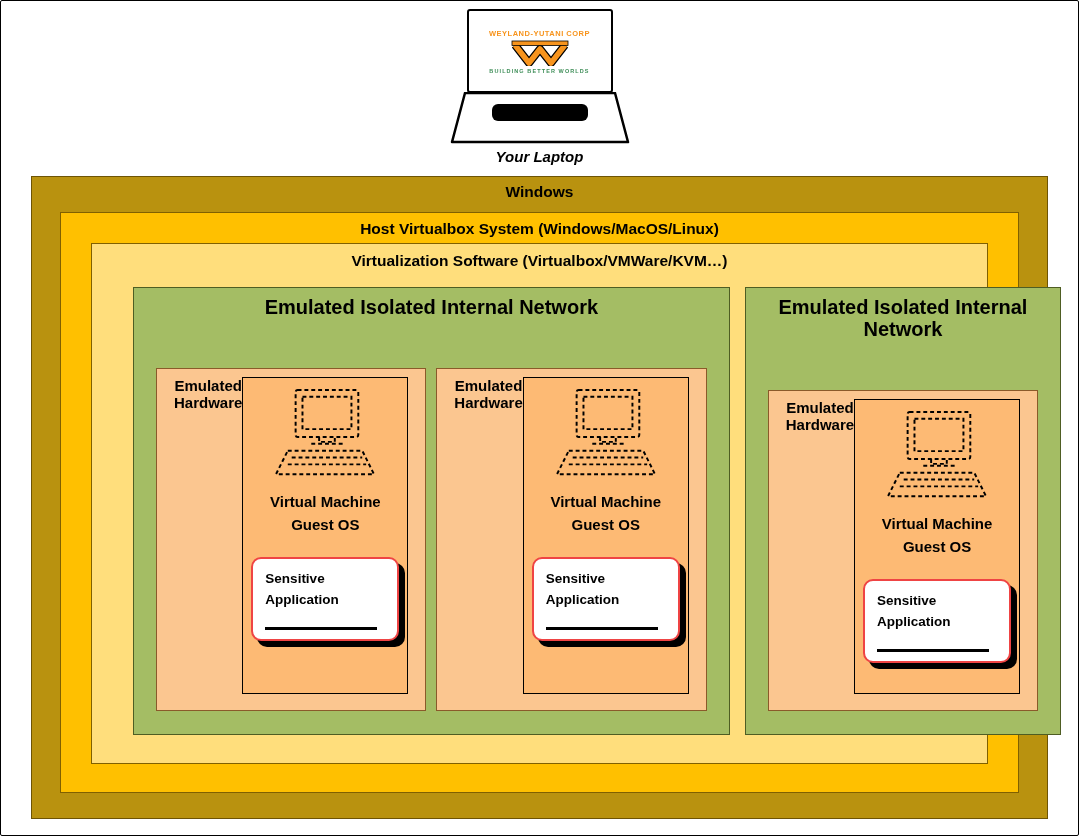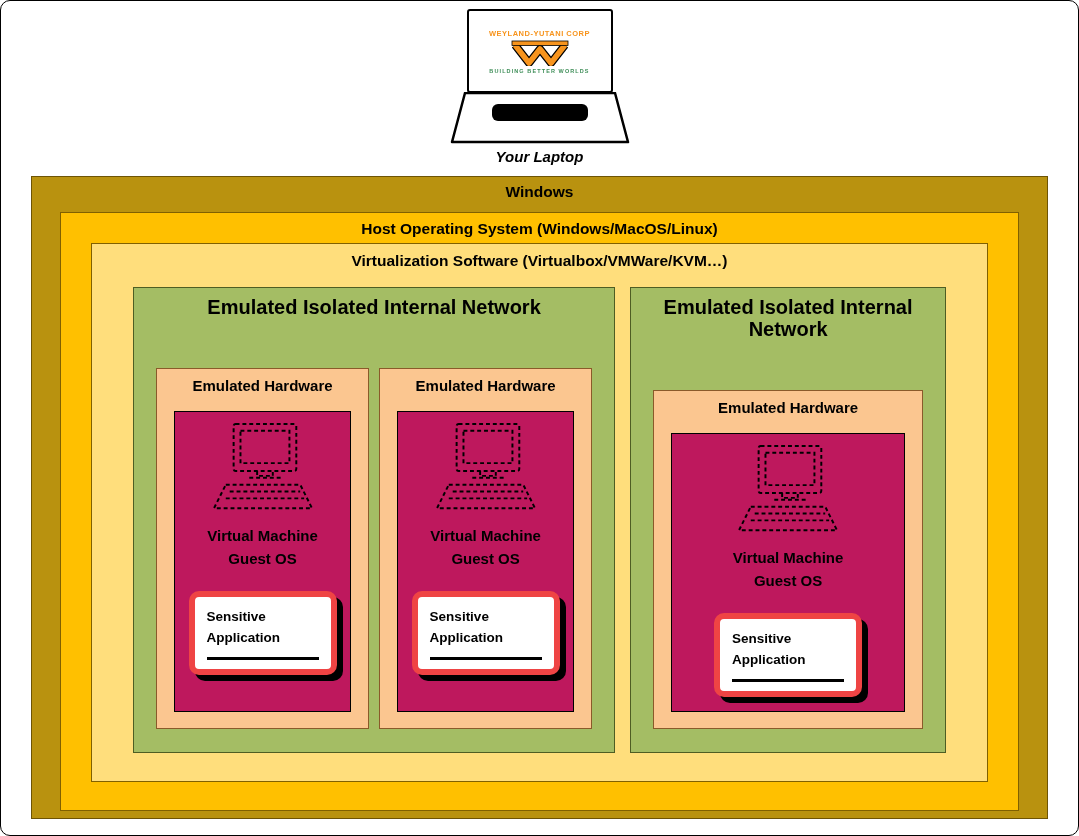--- a/index.html
+++ b/index.html
@@ -1,18 +1,18 @@
 <!DOCTYPE html>
 <html><head>
 <meta charset="utf-8">
 <style>
   html,body{margin:0;padding:0;background:#fff;}
   .page{
     position:relative;width:1079px;height:836px;box-sizing:border-box;
-    border:1.5px solid #000;border-radius:10px;background:#fff;overflow:hidden;
+    border:1.5px solid #000;border-radius:2px;background:#fff;overflow:hidden;
     font-family:"Liberation Sans", sans-serif;color:#000;
   }
 
   
   .laptop-area{position:absolute;top:8px;left:0;right:0;display:flex;flex-direction:column;align-items:center;}
   .laptop-screen{
     width:146px;height:84px;box-sizing:border-box;border:2.5px solid #000;border-radius:3px;
     background:#fff;display:flex;flex-direction:column;align-items:center;justify-content:center;gap:2px;
   }
   .logo-company{font-size:7.5px;font-weight:bold;color:#F7941D;letter-spacing:.5px;white-space:nowrap;}
@@ -47,34 +47,34 @@
     box-sizing:border-box;background:#A4BD64;border:1px solid #4e5d23;
     padding:8px 22px 23px;display:flex;flex-direction:column;
   }
   .network-left{flex:514;}
   .network-right{flex:318;}
   .network > .layer-title{margin-bottom:50px;font-size:20px;}
 
   .machines{flex:1;display:flex;gap:10px;}
   .machine{
     flex:1;box-sizing:border-box;background:#FBC690;border:1px solid #8a5a2a;
-    padding:8px 17px 16px;display:flex;flex-direction:column;gap:8px;
+    padding:8px 17px 16px;display:flex;flex-direction:row;
   }
   .machine-title{text-align:center;font-weight:bold;font-size:15px;margin-bottom:9px;}
 
   .vm-box{
-    flex:1;box-sizing:border-box;background:#be185d;border:1.5px solid #000;
+    flex:1;box-sizing:border-box;background:#fdba74;border:1.5px solid #000;
     display:flex;flex-direction:column;align-items:center;padding:8px 8px 14px;
   }
   .pc-icon{margin:2px 0 8px;line-height:0;}
   .vm-label{font-weight:bold;font-size:15px;text-align:center;line-height:1.55;width:140px;margin-bottom:20px;}
 
   .app-box{
     position:relative;width:148px;height:84px;box-sizing:border-box;flex:0 0 auto;
-    background:#fff;border:6px solid #ef4444;border-radius:10px;
+    background:#fff;border:2px solid #ef4444;border-radius:10px;
     box-shadow:6px 6px 0 #000;padding:9px 12px;
   }
   .app-label{font-weight:bold;font-size:13.5px;line-height:1.6;}
   .app-line{position:absolute;left:12px;bottom:9px;width:112px;height:2.5px;background:#000;}
 </style>
 </head>
 <body>
 
 <div class="page">
 
@@ -96,21 +96,21 @@
         <rect x="42" y="12" width="96" height="17" rx="6" fill="#000"></rect>
       </svg>
     </div>
     <div class="laptop-label">Your Laptop</div>
   </div>
 
   <div class="hardware">
     <div class="layer-title">Windows</div>
 
     <div class="hostos">
-      <div class="layer-title">Host Operating System (Windows/MacOS/Linux)</div>
+      <div class="layer-title">Host Virtualbox System (Windows/MacOS/Linux)</div>
 
       <div class="virt">
         <div class="layer-title">Virtualization Software (Virtualbox/VMWare/KVM…)</div>
 
         <div class="networks">
 
           <div class="network network-left">
             <div class="layer-title">Emulated Isolated Internal Network</div>
             <div class="machines">
 

